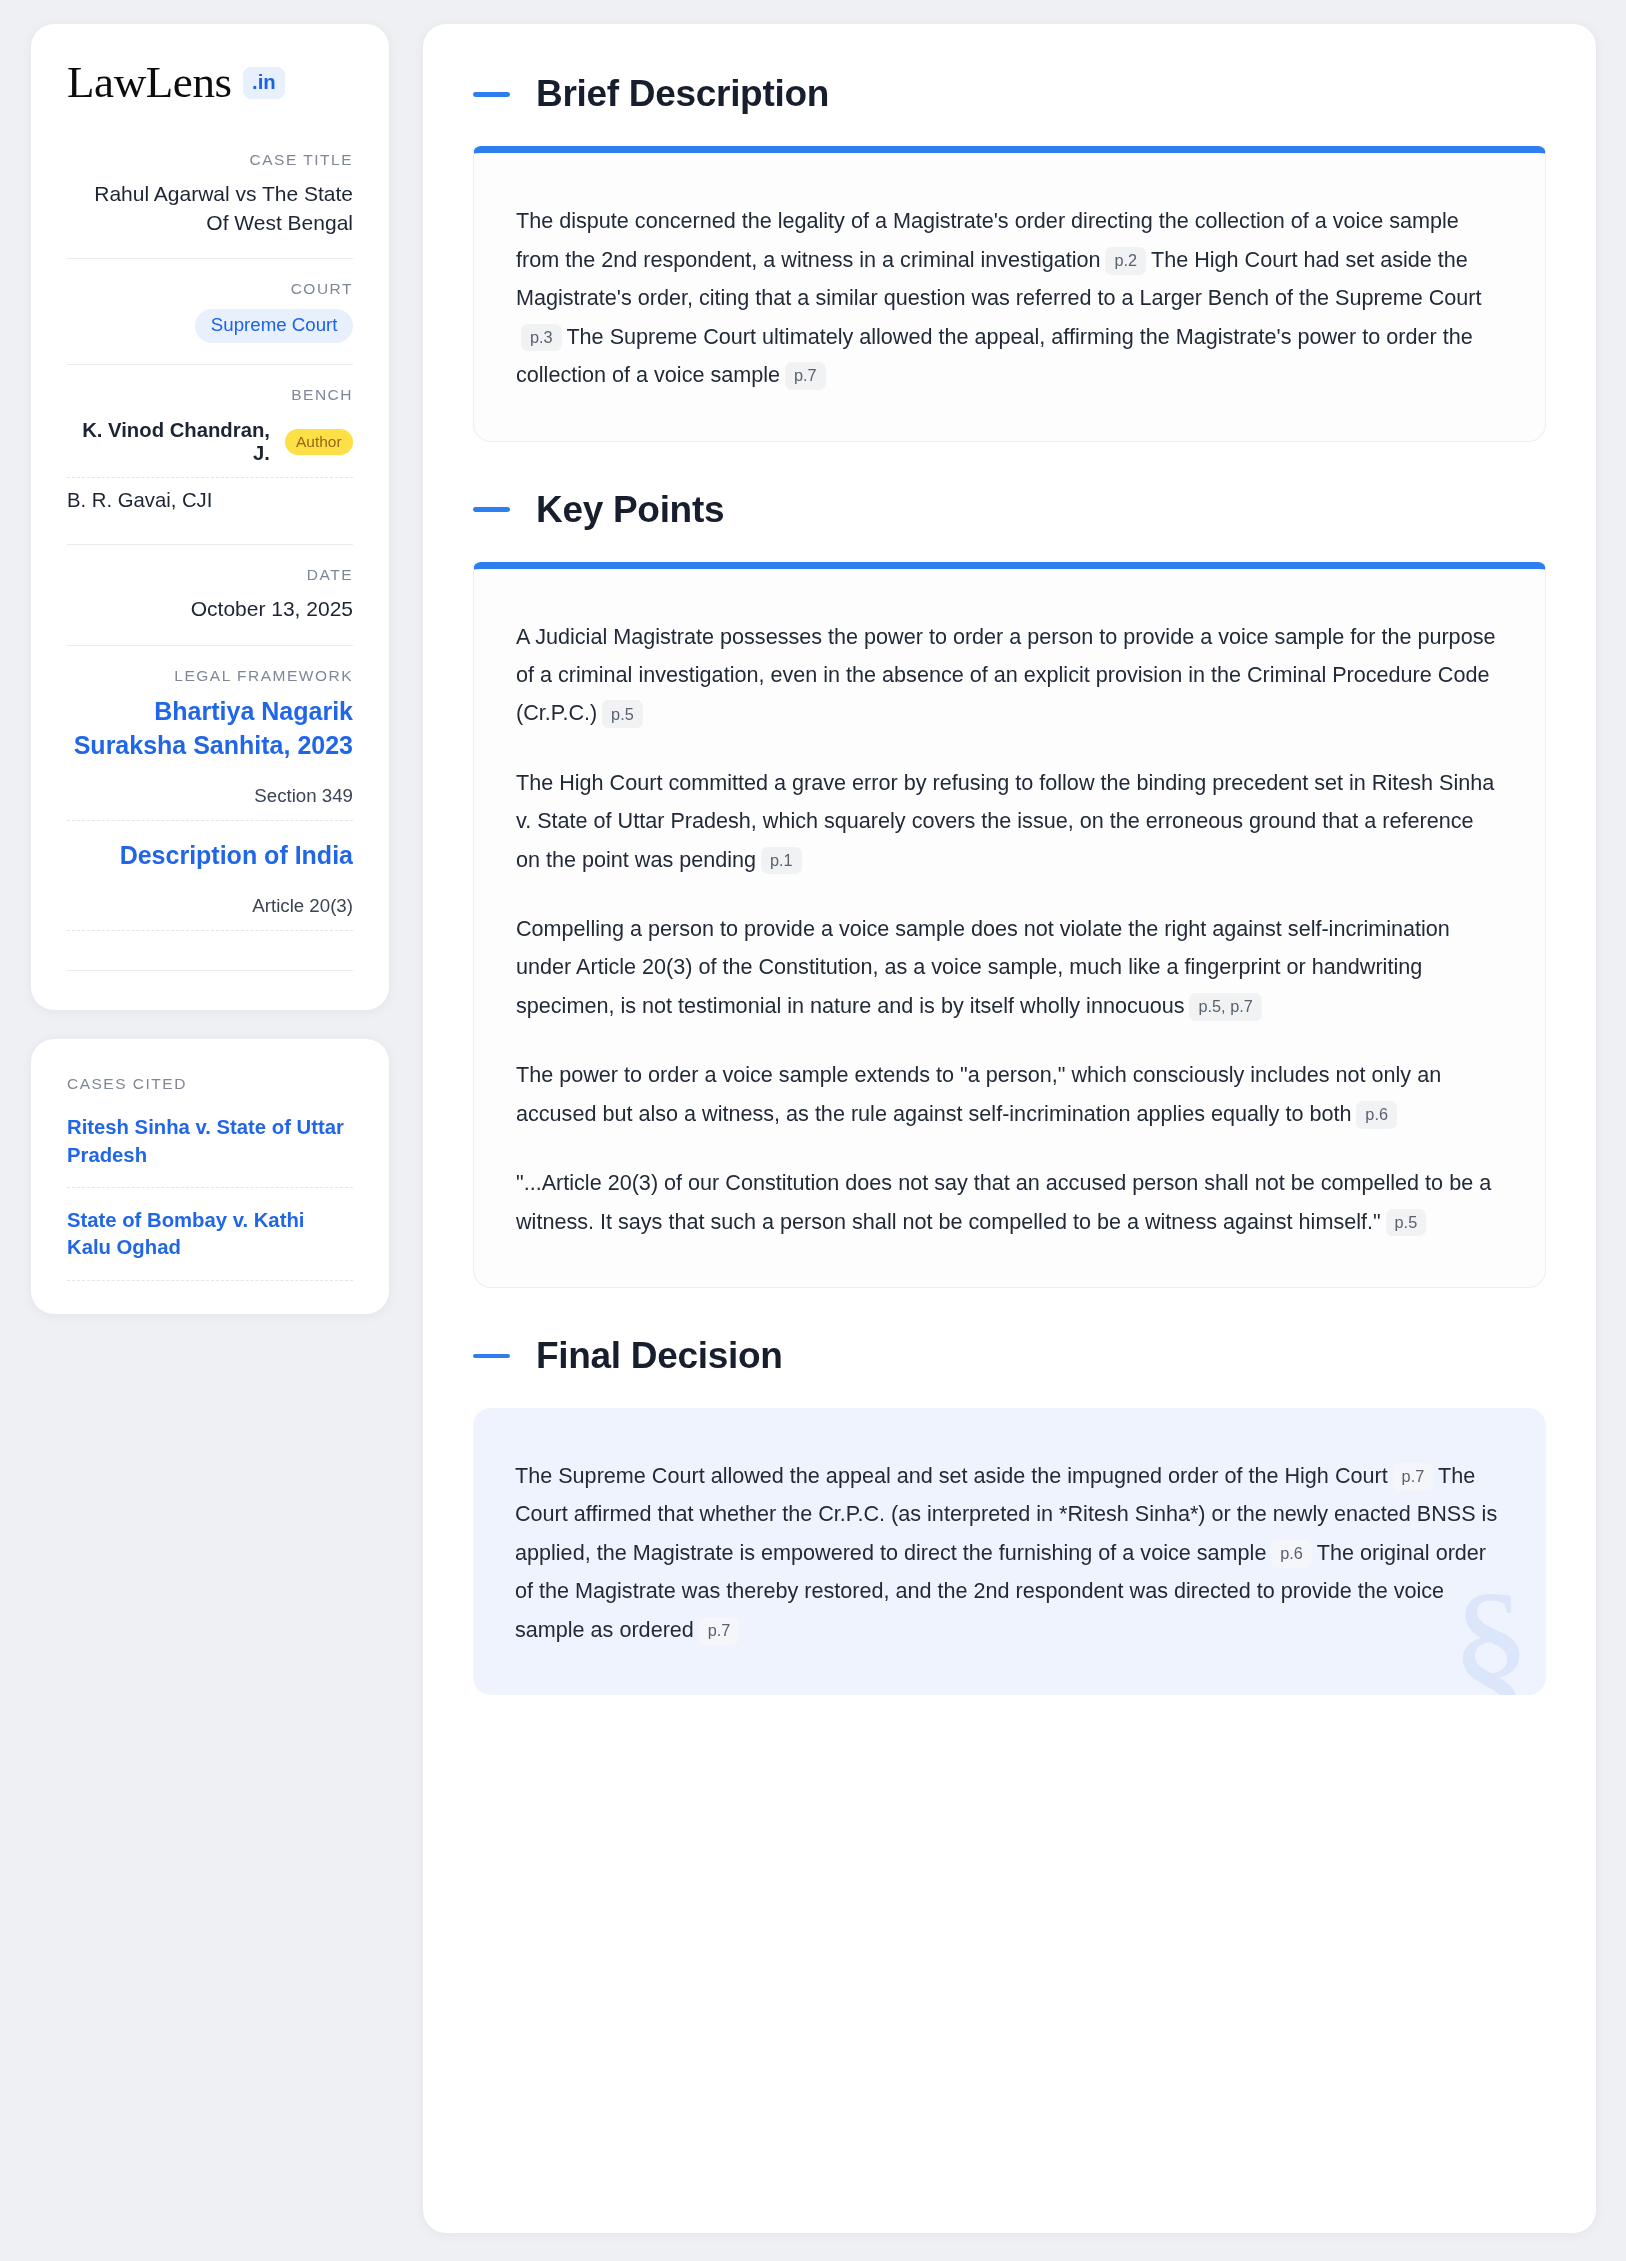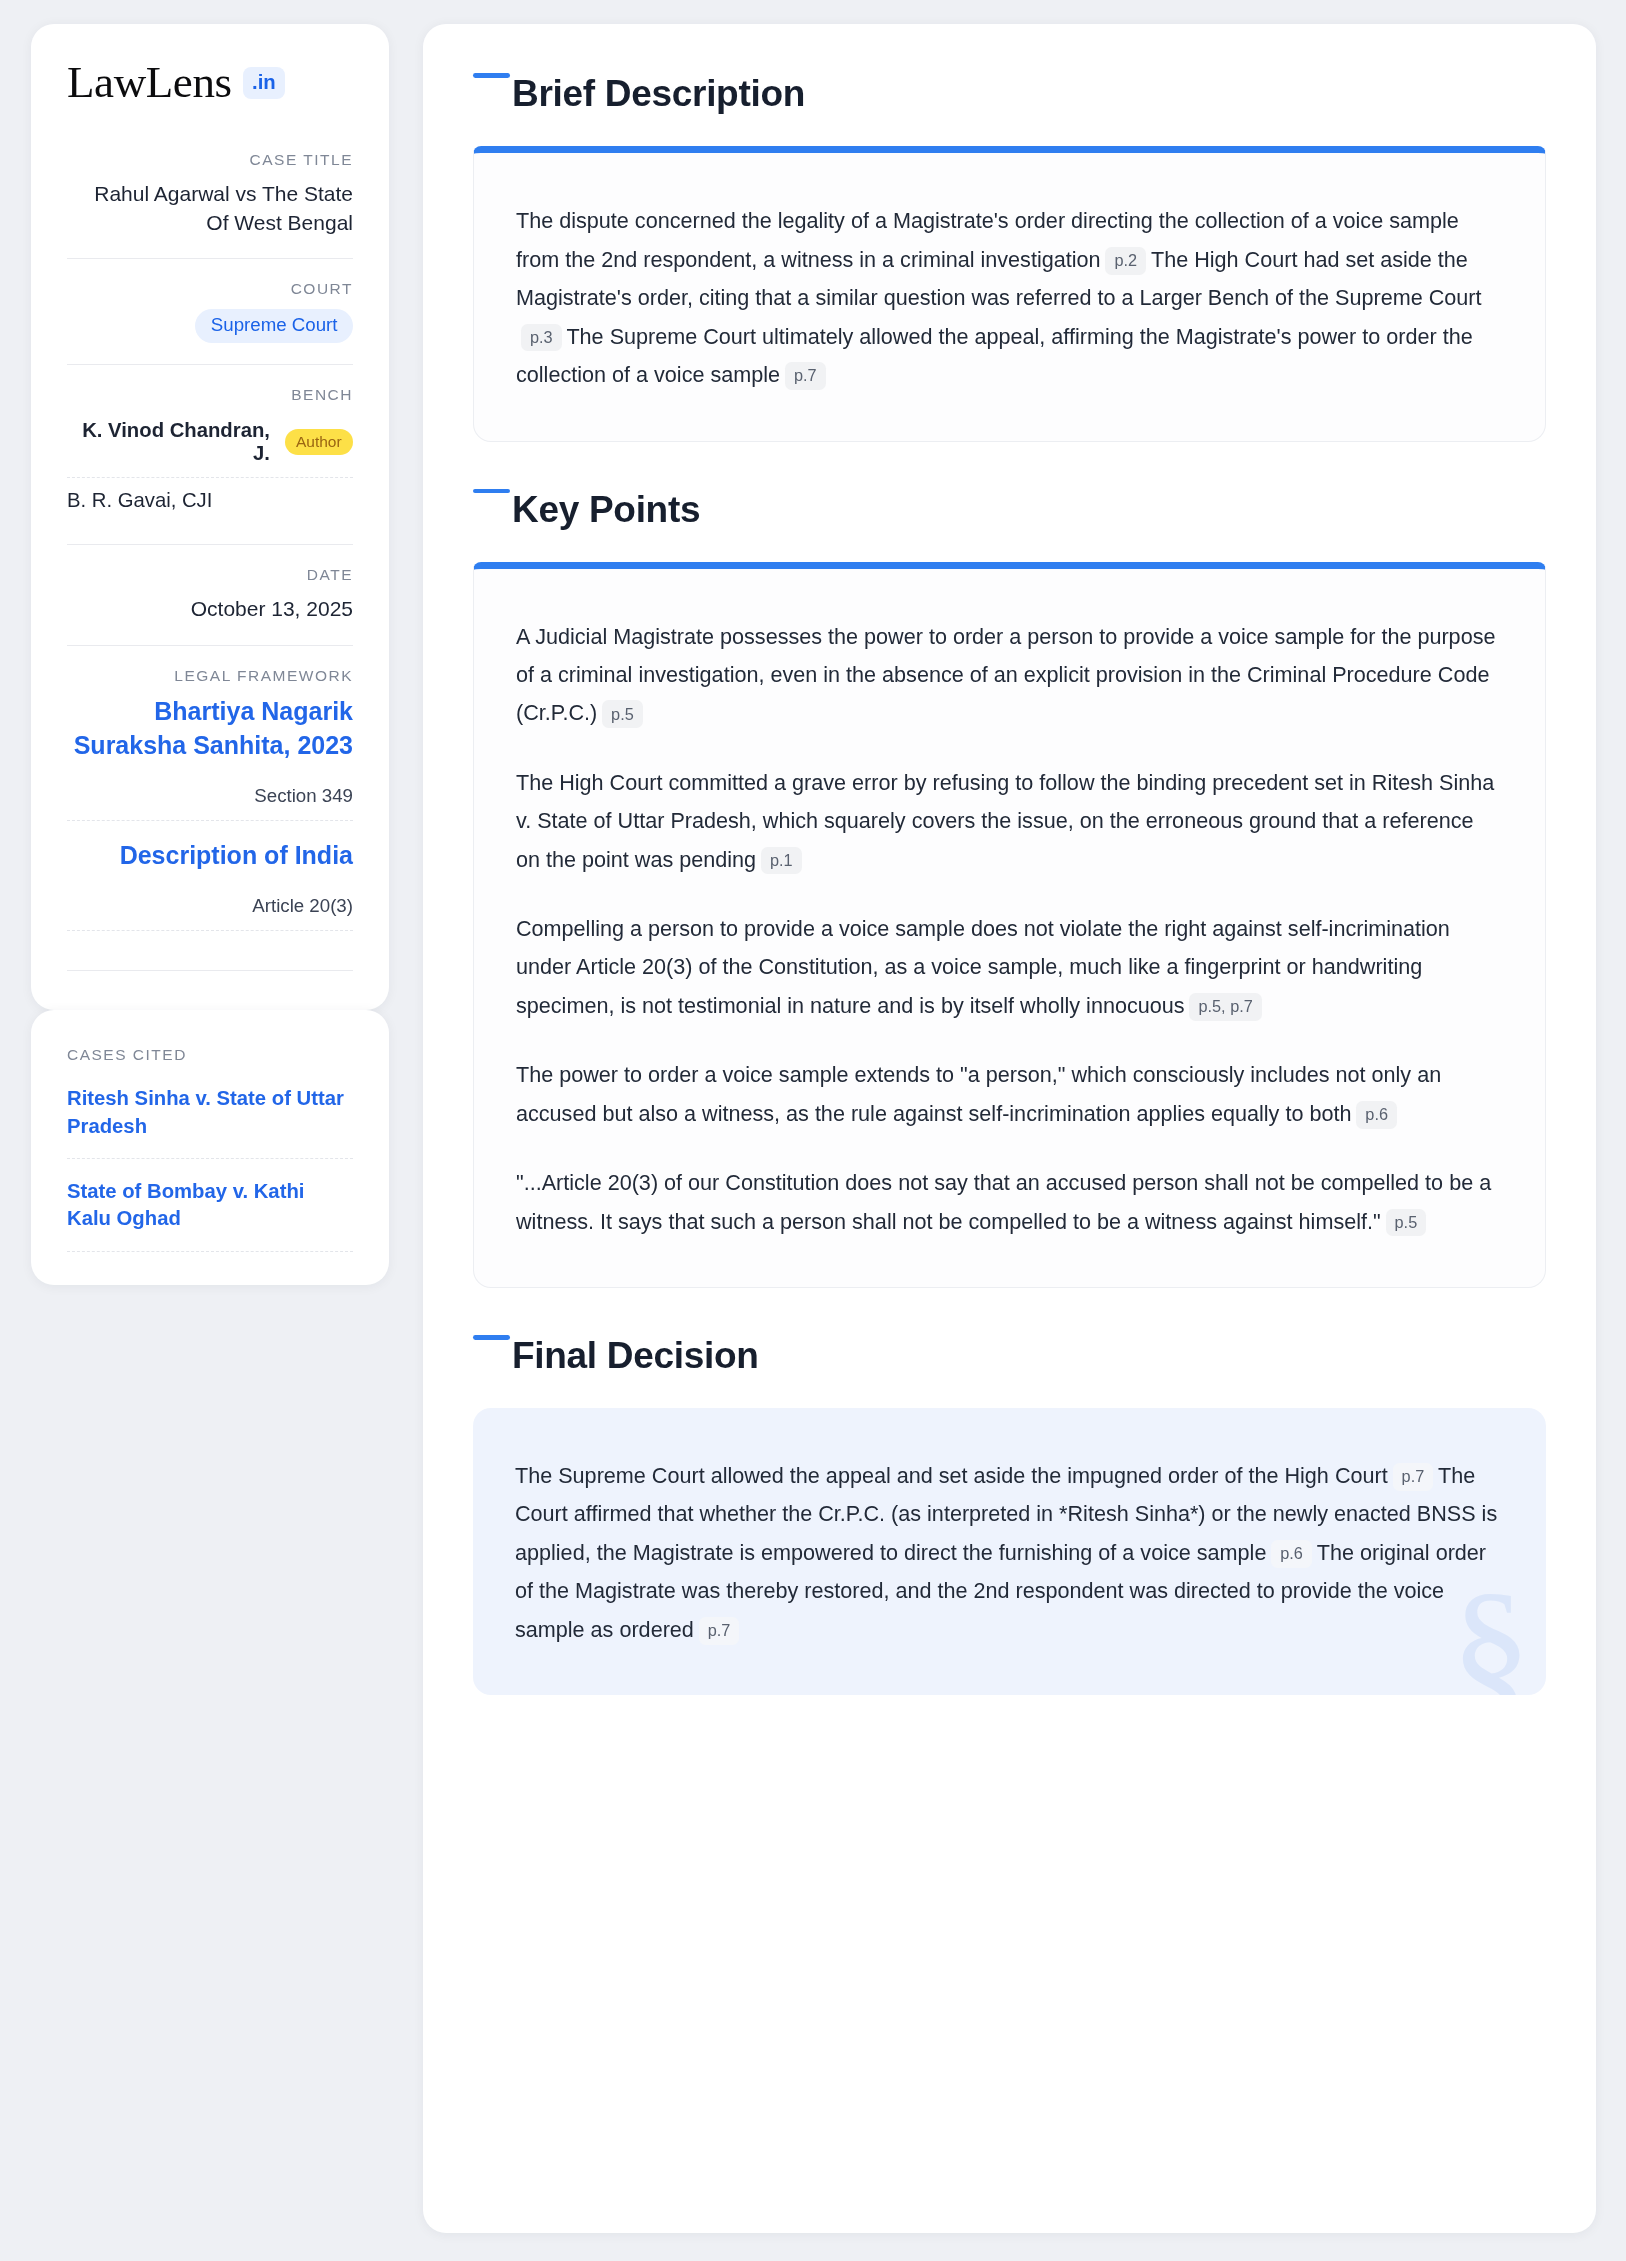--- a/index.html
+++ b/index.html
@@ -20,20 +20,21 @@
     gap: 34px;
     padding: 24.4px 31px 24.4px 31px;
   }
 
   
   .sidebar {
     width: 358px;
     flex: 0 0 358px;
     display: flex;
     flex-direction: column;
+    gap: 29px;
   }
 
   .card {
     background: #ffffff;
     border-radius: 23px;
     box-shadow: 0 1.6px 11.4px rgba(20,30,60,0.055);
   }
 
   .sidebar-main { padding: 36px 36px 39px 36px; }
 
@@ -146,22 +147,22 @@
     border-radius: 23px;
     box-shadow: 0 1.6px 11.4px rgba(20,30,60,0.055);
     padding: 49px 50px 57px 50px;
     min-height: 2209px;
   }
 
   .section + .section { margin-top: 47px; }
 
   .section-head {
     display: flex;
-    align-items: flex-start;
-    gap: 2px;
+    align-items: center;
+    gap: 26px;
     margin-bottom: 31px;
   }
   .head-dash {
     width: 37px;
     height: 4.9px;
     border-radius: 2.4px;
     background: #2f7ef0;
     flex: 0 0 37px;
   }
   .head-title {

